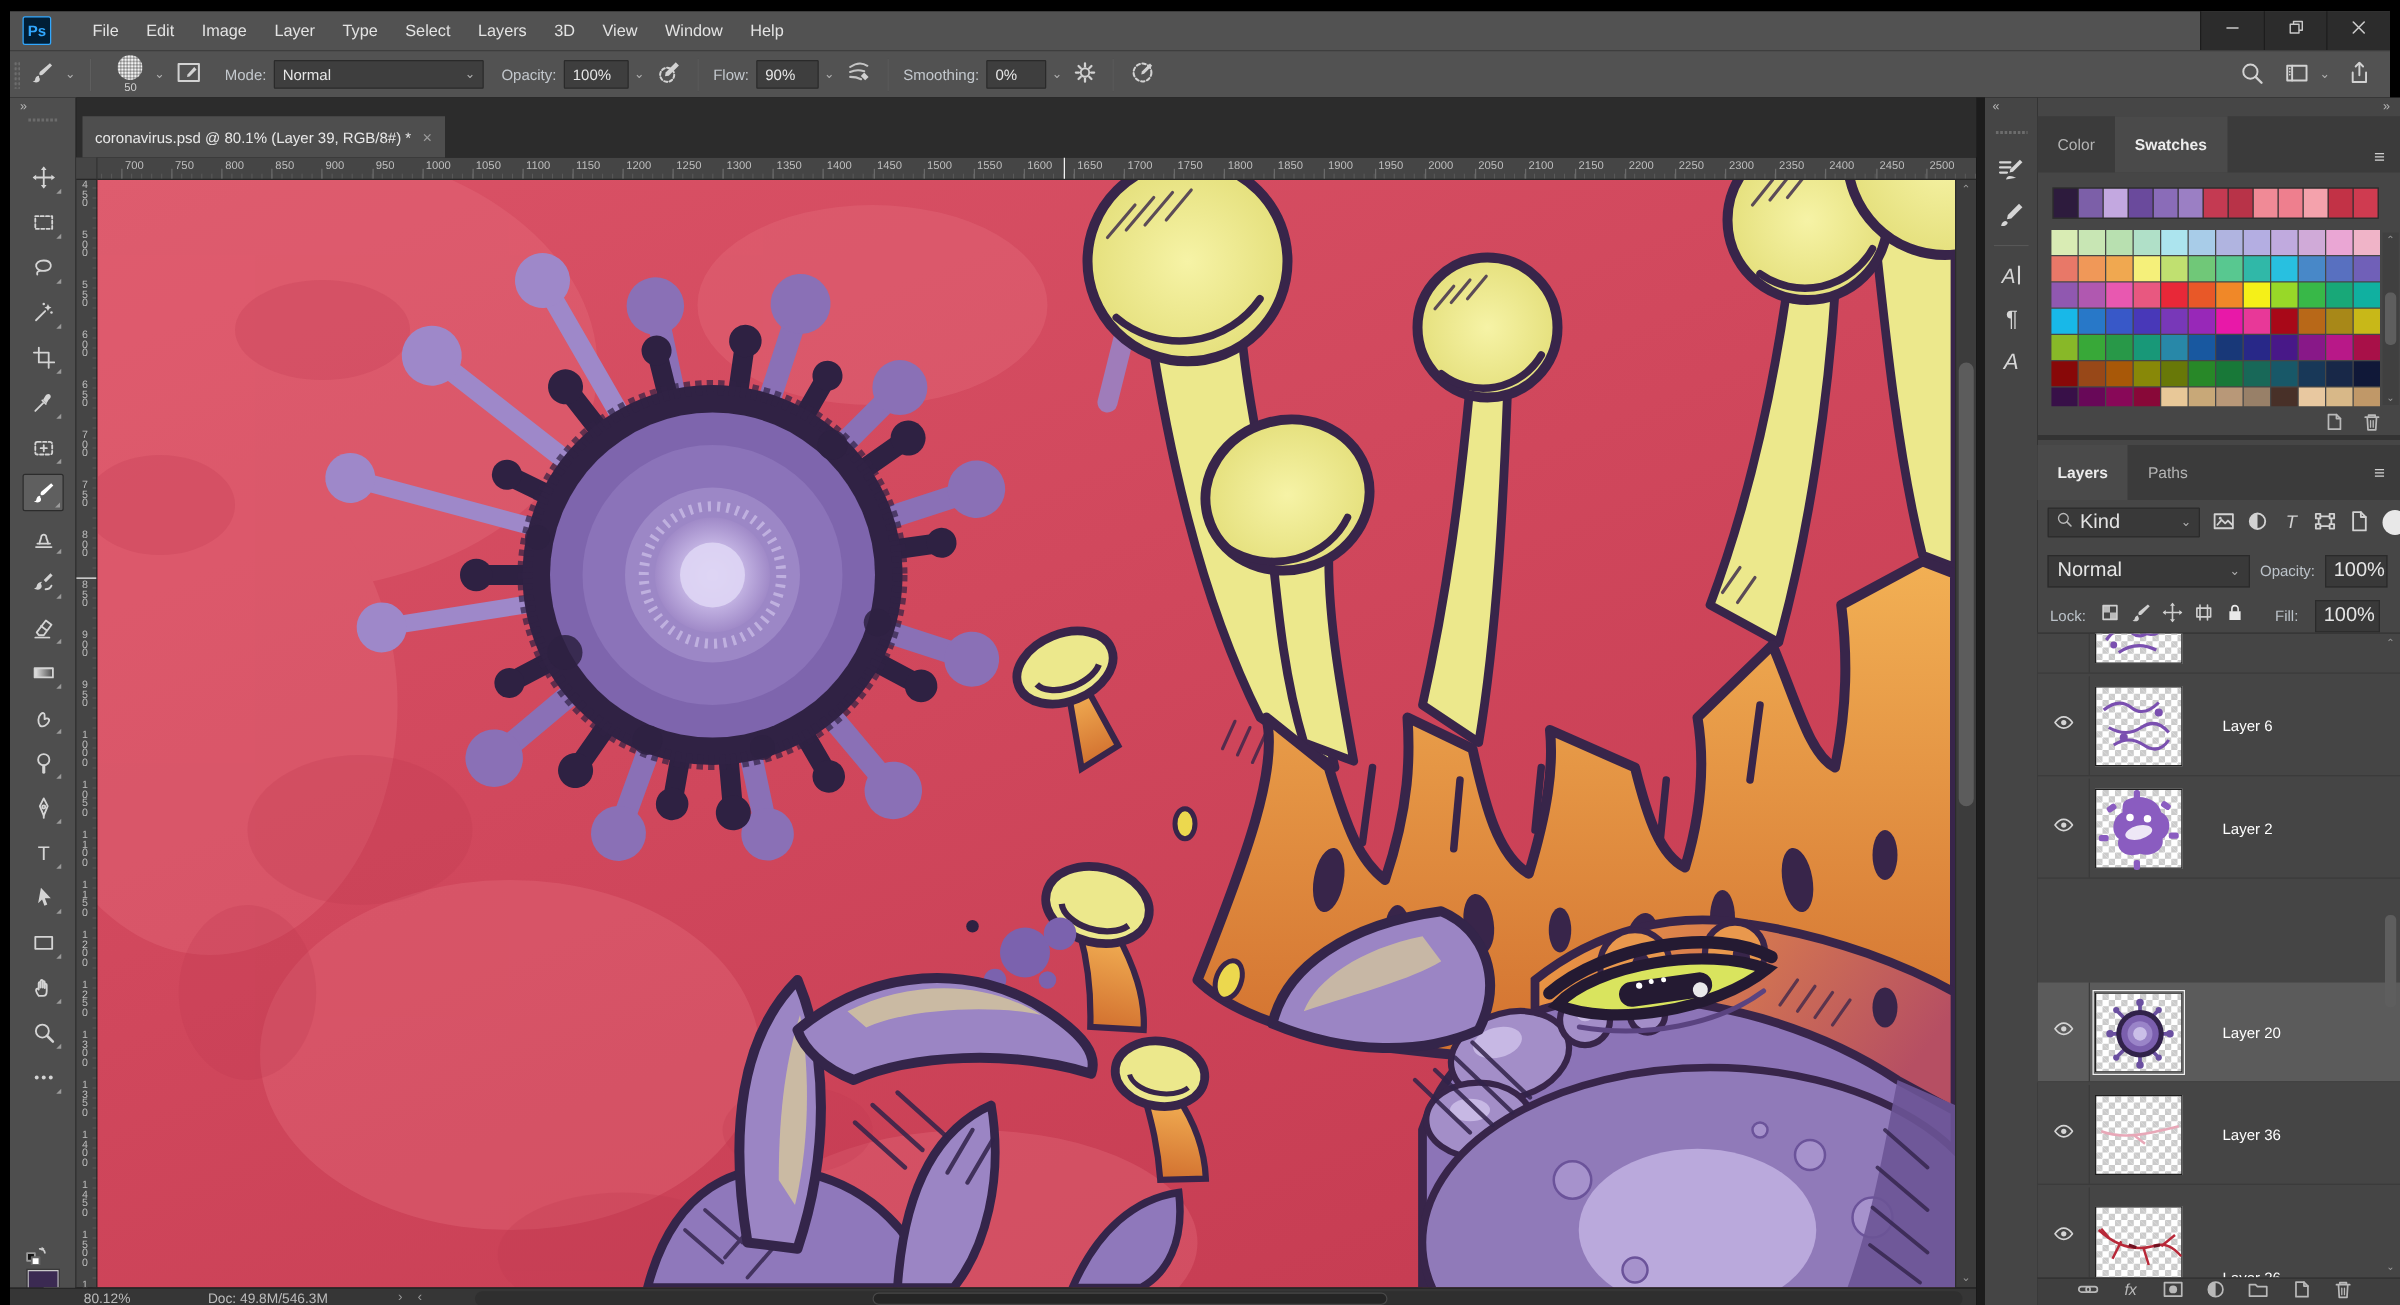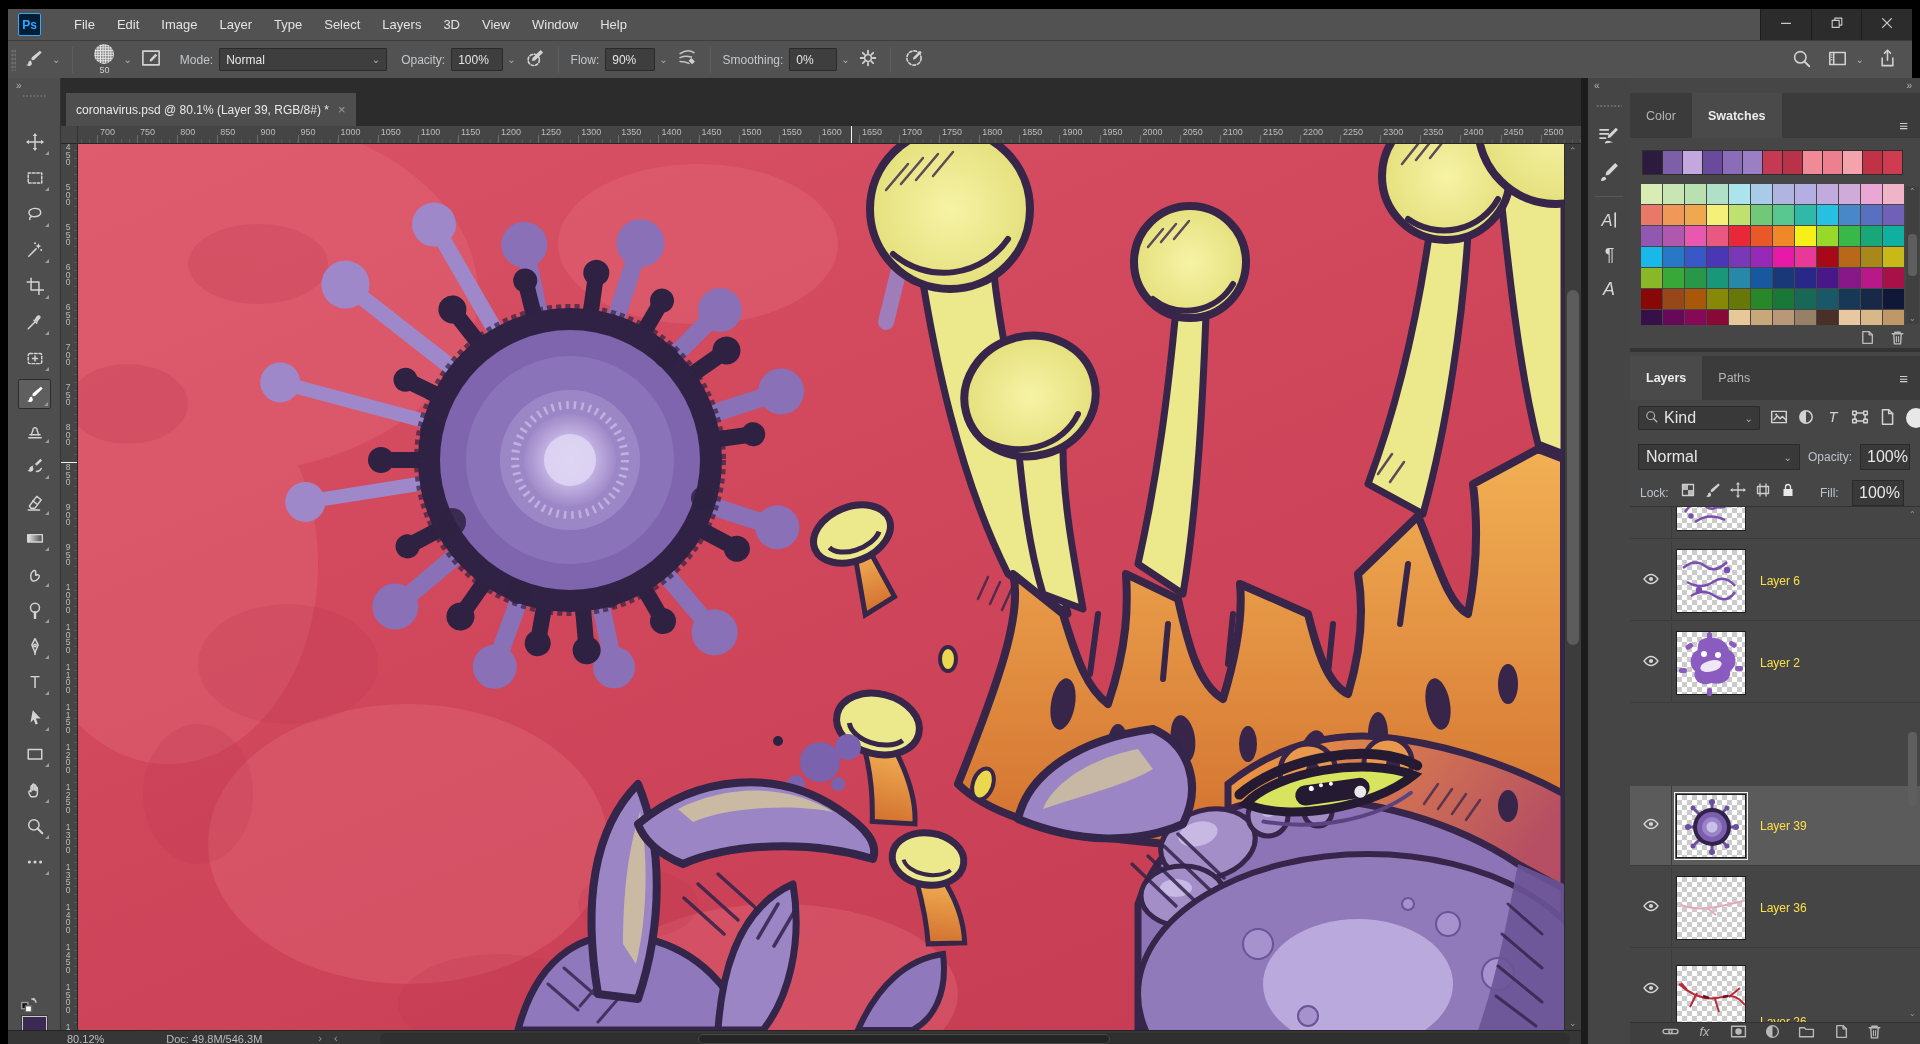--- a/index.html
+++ b/index.html
@@ -101,21 +101,21 @@
 #lock-icons{position:absolute;left:50px;top:126px;display:flex;gap:9px;color:#cfcfcf}
 #layers-list{position:absolute;left:0;top:150px;width:290px;height:516px;background:#454545;overflow:hidden;border-top:1px solid #333}
 .layer-row{position:absolute;left:0;width:290px;height:80px;border-bottom:1px solid #3b3b3b;display:flex;align-items:center}
 .layer-row.selected{background:#5b5b5b}
 .layer-row .eye-cell{width:42px;display:flex;justify-content:center;color:#d4d4d4;align-self:stretch;align-items:center;border-right:1px solid #3b3b3b}
 .layer-row .thumb{width:70px;height:64px;margin-left:4px;border:1px solid #1f1f1f;position:relative;
   background-color:#fff;background-image:linear-gradient(45deg,#cbcbcb 25%,transparent 25% 75%,#cbcbcb 75%),linear-gradient(45deg,#cbcbcb 25%,transparent 25% 75%,#cbcbcb 75%);
   background-size:10px 10px;background-position:0 0,5px 5px}
 .layer-row .thumb svg{position:absolute;left:0;top:0}
 .layer-row.selected .thumb{outline:1.5px solid #efefef;outline-offset:1px}
-.layer-row .lname{margin-left:14px;font-size:12px;color:#fde047}
+.layer-row .lname{margin-left:32px;font-size:12px;color:#ffffff}
 #layers-bottom{position:absolute;left:0;top:666px;width:290px;height:22px;background:#3f3f3f;border-top:1px solid #313131;
   display:flex;align-items:flex-start;gap:17px;padding-left:32px;color:#b9b9b9}
 .gap-seam{left:1581px;top:78px;width:7px;height:966px;background:#1c1c1c}
 text{font-family:"Liberation Sans","DejaVu Sans",sans-serif}
 </style>
 </head>
 <body>
 
 <svg width="0" height="0" style="position:absolute">
     <defs>
@@ -1313,21 +1313,21 @@
                   <circle cx="16" cy="51" r="2.5"></circle>
                   <circle cx="50" cy="51" r="2.5"></circle>
                 </g>
                 <circle cx="35" cy="32" r="19" fill="#31224a"></circle>
                 <circle cx="35" cy="32" r="15" fill="#7b5fae"></circle>
                 <circle cx="35" cy="32" r="10" fill="#9a84c8"></circle>
                 <circle cx="35" cy="32" r="5.5" fill="#cabfe8"></circle>
               </g>
             </svg>
           </div>
-          <span class="lname">Layer 39</span>
+          <span class="lname">Layer 20</span>
         </div>
         <div class="layer-row" style="top: 361px;">
           <div class="eye-cell">
             <span><svg viewBox="0 0 16 16" width="16" height="16" fill="none" stroke="currentColor" stroke-width="1.3" stroke-linecap="round" stroke-linejoin="round">
                 <path d="M1 8c2.2-3 4.6-4.5 7-4.5S12.8 5 15 8c-2.2 3-4.6 4.5-7 4.5S3.2 11 1 8z"></path>
                 <circle cx="8" cy="8" r="2.1" fill="currentColor" stroke="none"></circle>
               </svg></span>
           </div>
           <div class="thumb">
             <svg width="70" height="64" viewBox="0 0 70 64">

